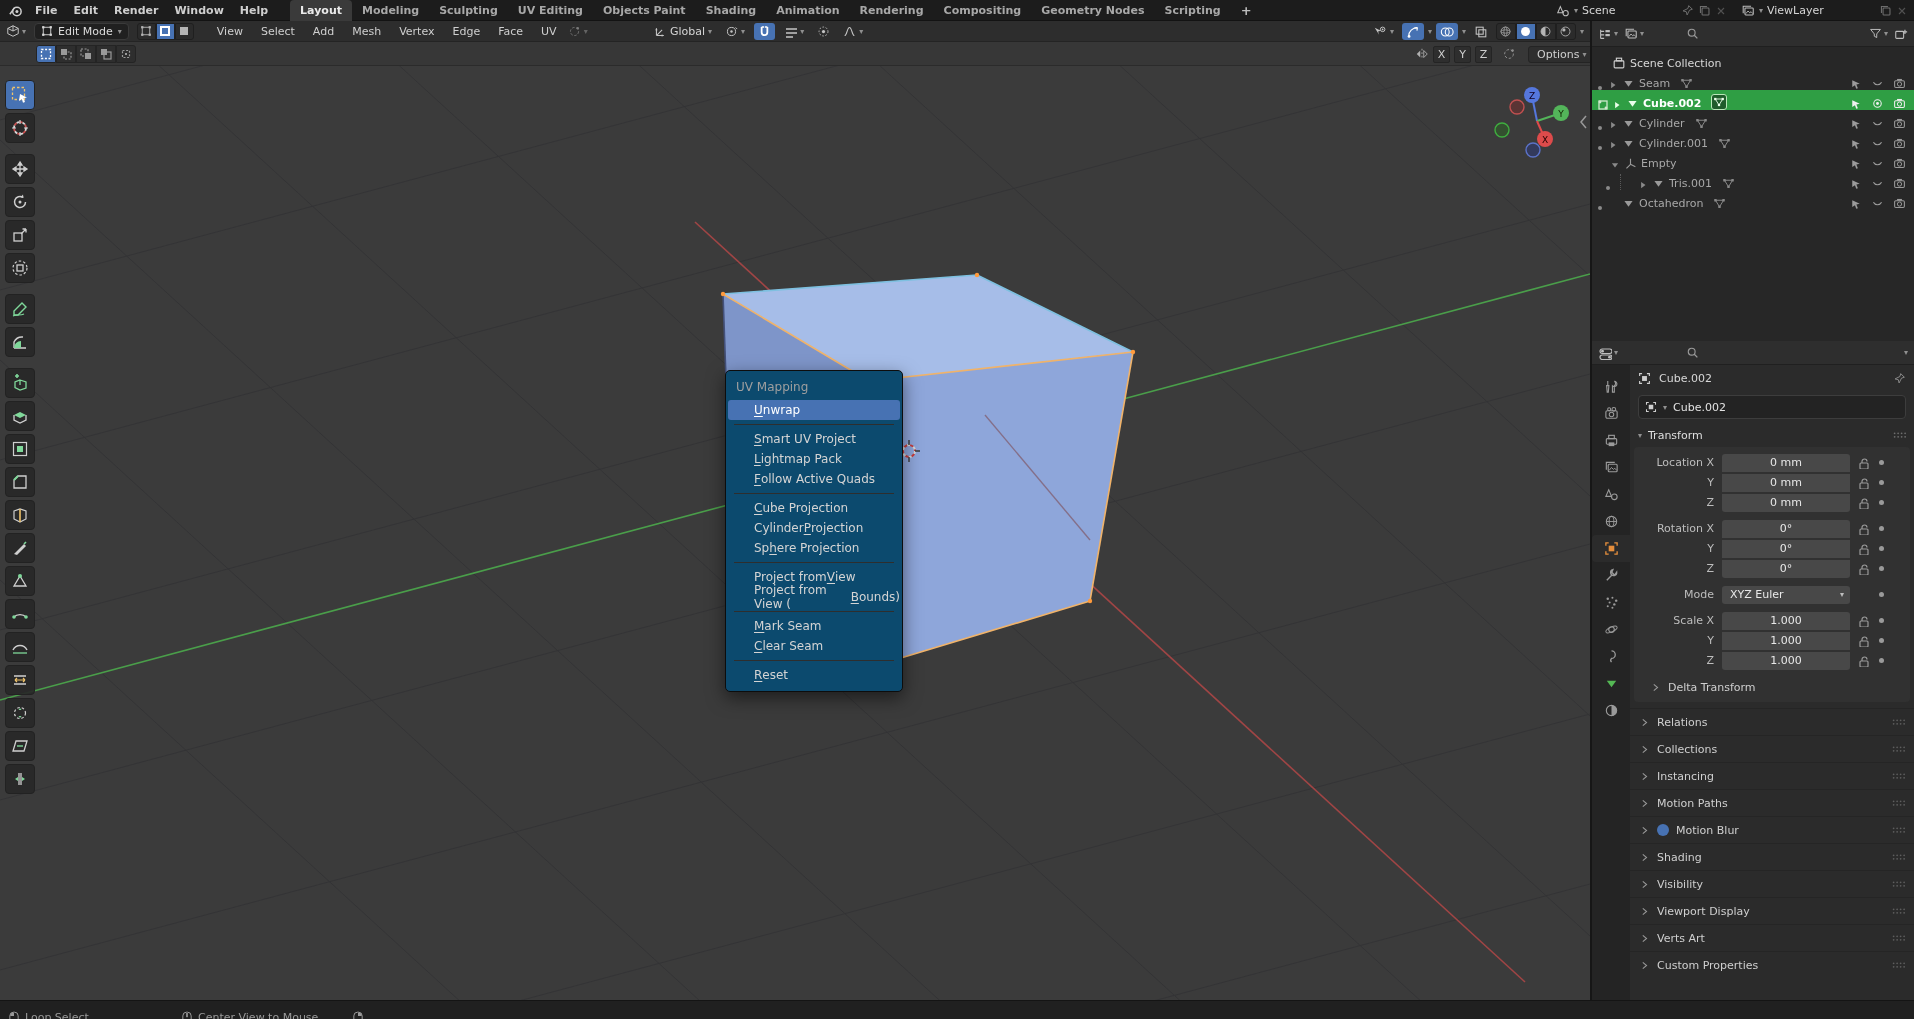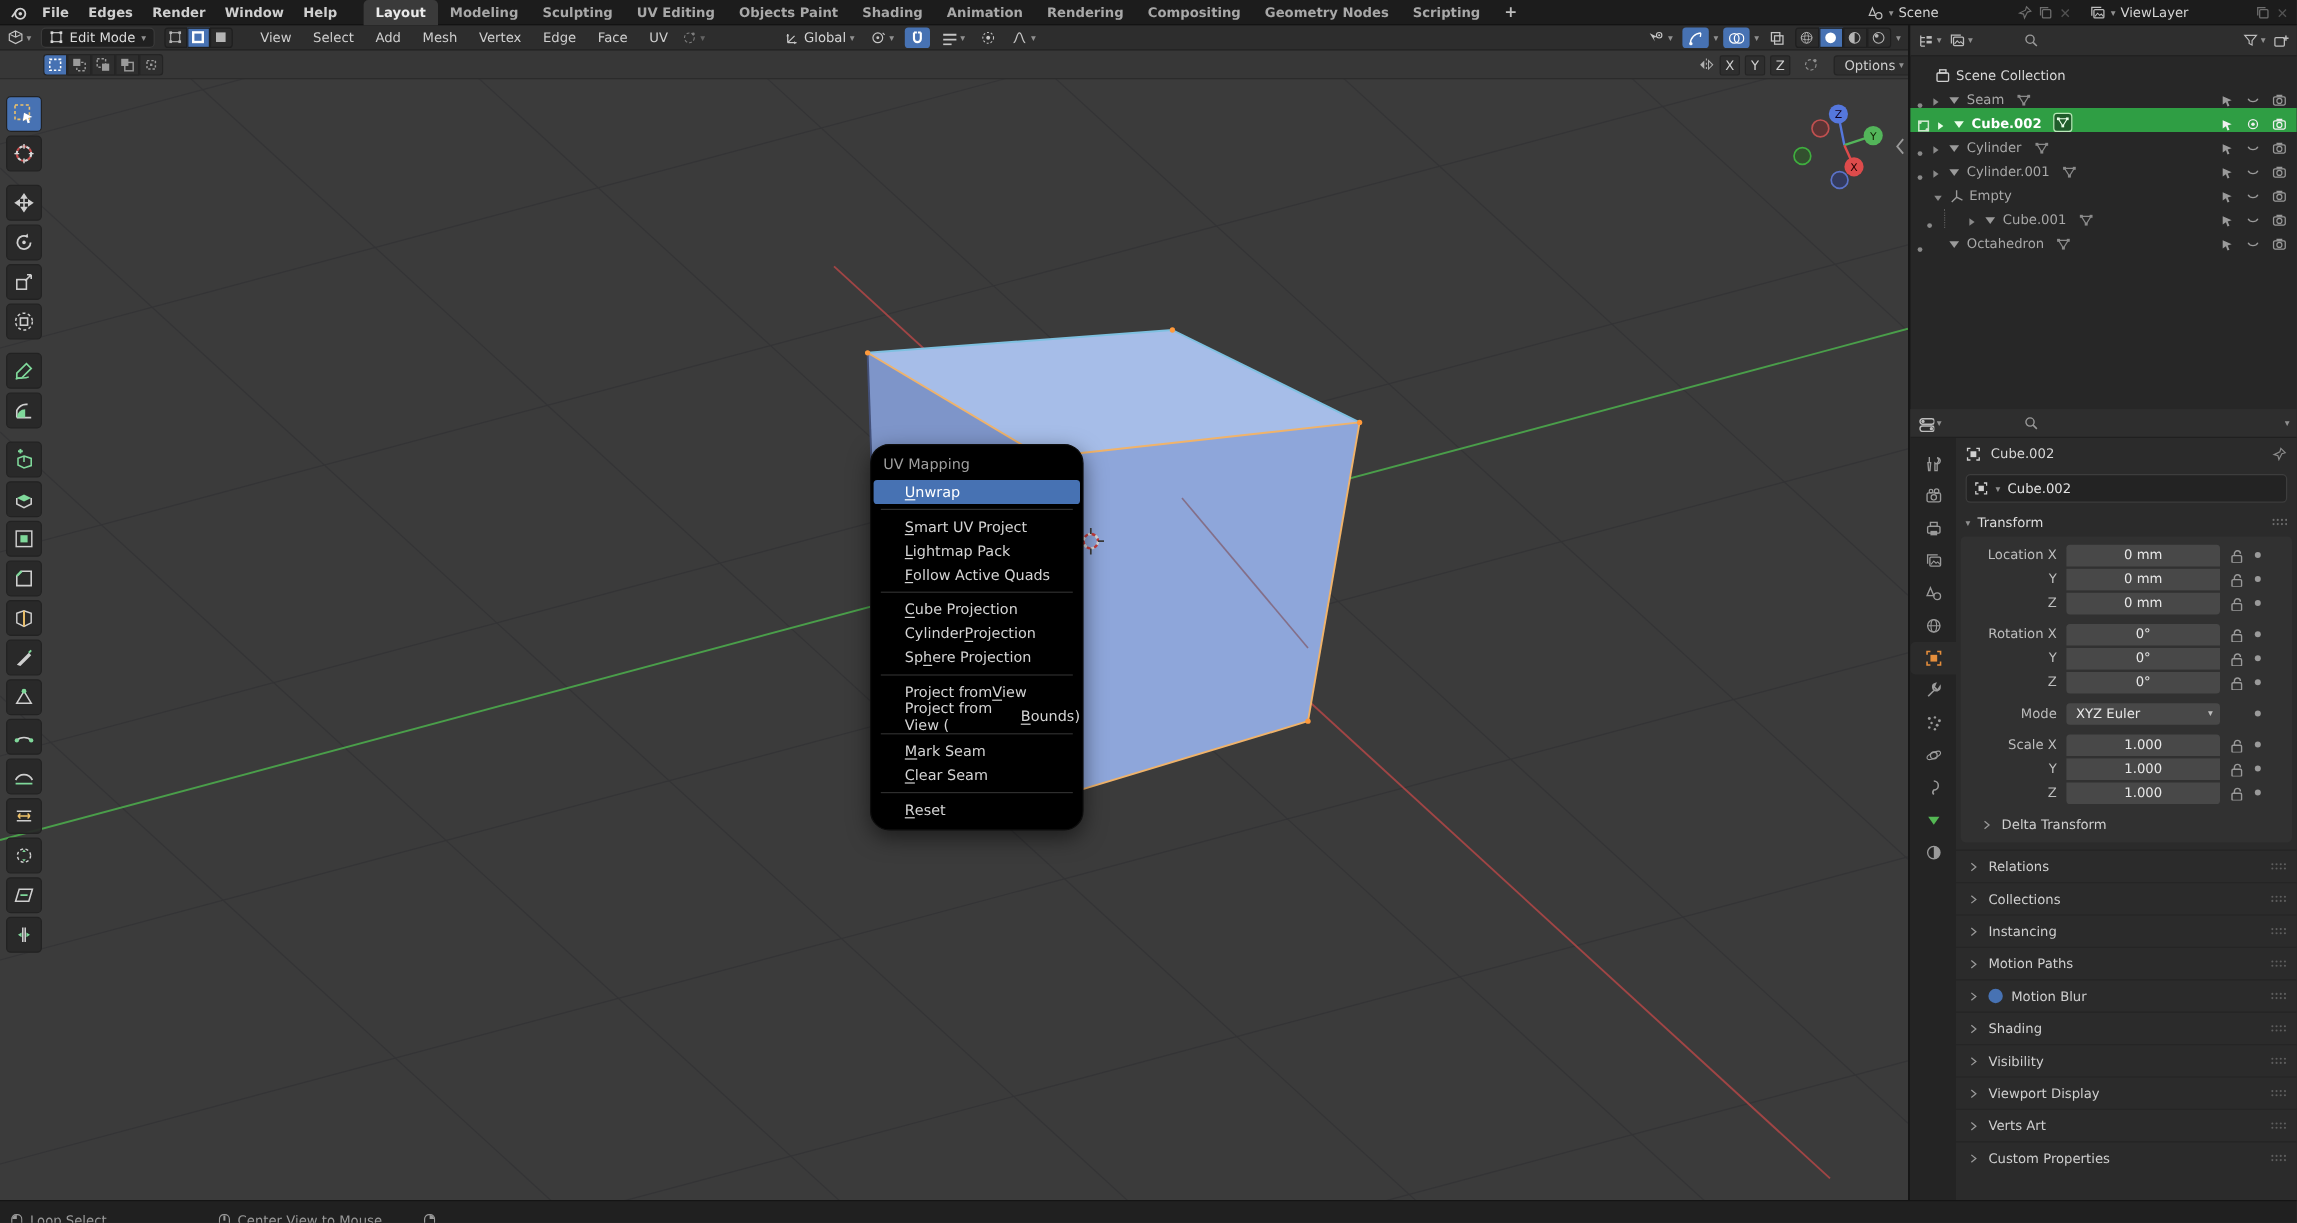--- a/index.html
+++ b/index.html
@@ -42,21 +42,21 @@
   .tsbtn{width:20px;height:18px;background:#2e2e2e;border:1px solid #242424;display:flex;align-items:center;justify-content:center;}
   .tsbtn.on{background:#4772b3;} 
   #ts-right{position:absolute;left:1415px;top:0;height:24px;display:flex;align-items:center;gap:4px;}
   .axisbtn{width:17px;height:17px;background:#2e2e2e;border:1px solid #242424;border-radius:2px;display:flex;align-items:center;justify-content:center;color:#cfcfcf;}
   
   #toolbar{left:5px;top:80px;width:32px;z-index:7;}
   .tbtn{width:30px;height:30px;margin-bottom:3px;background:rgba(40,40,40,.92);border:1px solid #222;border-radius:4px;display:flex;align-items:center;justify-content:center;}
   .tbtn.active{background:#4772b3;}
   .tgap{height:8px;}
   
-  #uvmenu{left:725px;top:370px;width:178px;background:#000000;border:1px solid #0d0d0d;border-radius:16px;box-shadow:0 6px 18px rgba(0,0,0,.5);z-index:40;padding:4px 0 6px 0;font-size:12px;}
+  #uvmenu{left:725px;top:370px;width:178px;background:#0c4a6e;border:1px solid #0d0d0d;border-radius:5px;box-shadow:0 6px 18px rgba(0,0,0,.5);z-index:40;padding:4px 0 6px 0;font-size:12px;}
   #uvmenu .mhead{color:#9f9f9f;padding:5px 10px 6px 10px;}
   .mitem{height:20px;display:flex;align-items:center;padding-left:26px;color:#d4d4d4;margin:0 2px;border-radius:3px;}
   .mitem.hl{background:#4772b3;color:#ffffff;}
   .msep{height:1px;background:#2e2e2e;margin:4px 8px;}
   .mitem u{text-decoration:underline;text-underline-offset:2px;}
   
   #rightcol{left:1590px;top:21px;width:324px;height:979px;background:#272727;border-left:2px solid #161616;z-index:20;}
   #outliner-h{height:26px;background:#2e2e2e;border-bottom:1px solid #1f1f1f;display:flex;align-items:center;gap:6px;padding:0 6px;}
   .orow{height:20px;display:flex;align-items:flex-end;gap:4px;padding-left:6px;position:relative;}
   .orow .nm{color:#a8a8a8;}
@@ -332,21 +332,21 @@
   </defs>
 </svg>
 
 <div class="abs" id="topbar">
   <span class="icon" style="margin:0 4px 0 8px;color:#d0d0d0">
       <svg width="15" height="15">
         <use href="#s-blender"></use>
       </svg>
     </span>
   <span class="menu">File</span>
-  <span class="menu">Edges</span>
+  <span class="menu">Edit</span>
   <span class="menu">Render</span>
   <span class="menu">Window</span>
   <span class="menu">Help</span>
   <div class="wstabs">
     <span class="wstab active">Layout</span>
     <span class="wstab">Modeling</span>
     <span class="wstab">Sculpting</span>
     <span class="wstab">UV Editing</span>
     <span class="wstab">Objects Paint</span>
     <span class="wstab">Shading</span>
@@ -1057,21 +1057,21 @@
       <span class="icon" style="color:#8a8a8a">
           <svg width="10" height="10">
             <use href="#s-trir"></use>
           </svg>
         </span>
       <span class="icon" style="color:#9a9a9a">
           <svg width="13" height="13">
             <use href="#s-trid"></use>
           </svg>
         </span>
-      <span class="nm">Cube.001</span>
+      <span class="nm">Tris.001</span>
       <span class="icon" style="color:#8a8a8a;margin-left:6px">
           <svg width="13" height="13">
             <use href="#s-meshdata"></use>
           </svg>
         </span>
       <span class="rights">
         <span class="icon" style="color:#9a9a9a">
             <svg width="12" height="12">
               <use href="#s-pointer"></use>
             </svg>

